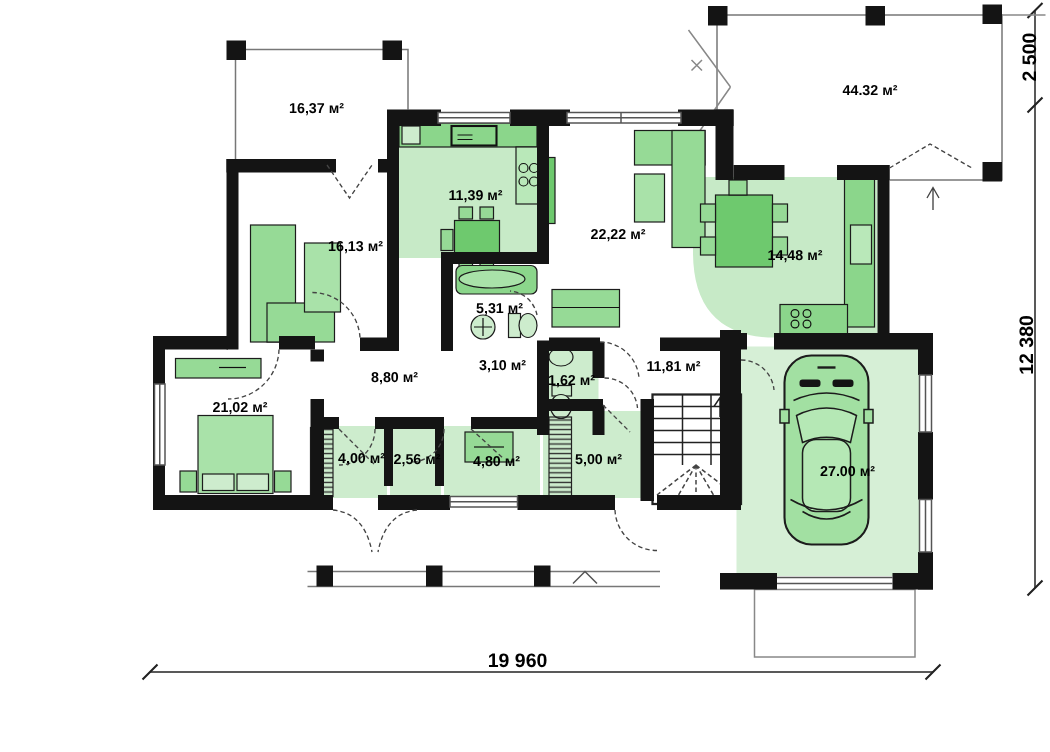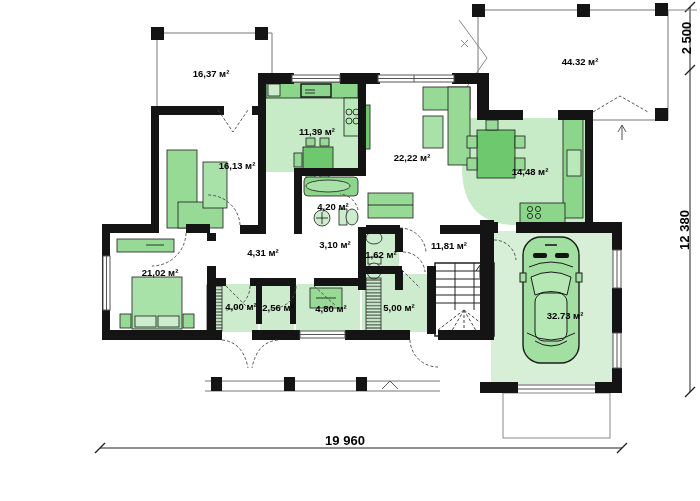--- a/index.html
+++ b/index.html
@@ -262,29 +262,29 @@
     <path d="M668,10 H697" stroke="#888"></path>
   </g>
 </svg>
 
 <div class="room-label" style="left:211px;top:73px">16,37 м²</div>
 <div class="room-label" style="left:580px;top:61px">44.32 м²</div>
 <div class="room-label" style="left:317px;top:131px">11,39 м²</div>
 <div class="room-label" style="left:237px;top:165px">16,13 м²</div>
 <div class="room-label" style="left:412px;top:157px">22,22 м²</div>
 <div class="room-label" style="left:530px;top:171px">14,48 м²</div>
-<div class="room-label" style="left:333px;top:206px">4,20 м²</div>
-<div class="room-label" style="left:263px;top:252px">4,31 м²</div>
+<div class="room-label" style="left:333px;top:206px">5,31 м²</div>
+<div class="room-label" style="left:263px;top:252px">8,80 м²</div>
 <div class="room-label" style="left:335px;top:244px">3,10 м²</div>
 <div class="room-label" style="left:381px;top:254px">1,62 м²</div>
 <div class="room-label" style="left:449px;top:245px">11,81 м²</div>
 <div class="room-label" style="left:160px;top:272px">21,02 м²</div>
 <div class="room-label" style="left:241px;top:306px">4,00 м²</div>
 <div class="room-label" style="left:278px;top:307px">2,56 м²</div>
 <div class="room-label" style="left:331px;top:308px">4,80 м²</div>
 <div class="room-label" style="left:399px;top:307px">5,00 м²</div>
-<div class="room-label" style="left:565px;top:315px">32.73 м²</div>
+<div class="room-label" style="left:565px;top:315px">27.00 м²</div>
 
 <div class="dim-label" style="left:345px;top:440px">19 960</div>
 <div class="dim-label vert" style="left:686px;top:38px">2 500</div>
 <div class="dim-label vert" style="left:684px;top:230px">12 380</div>
 
 </div>
 
 </body></html>

